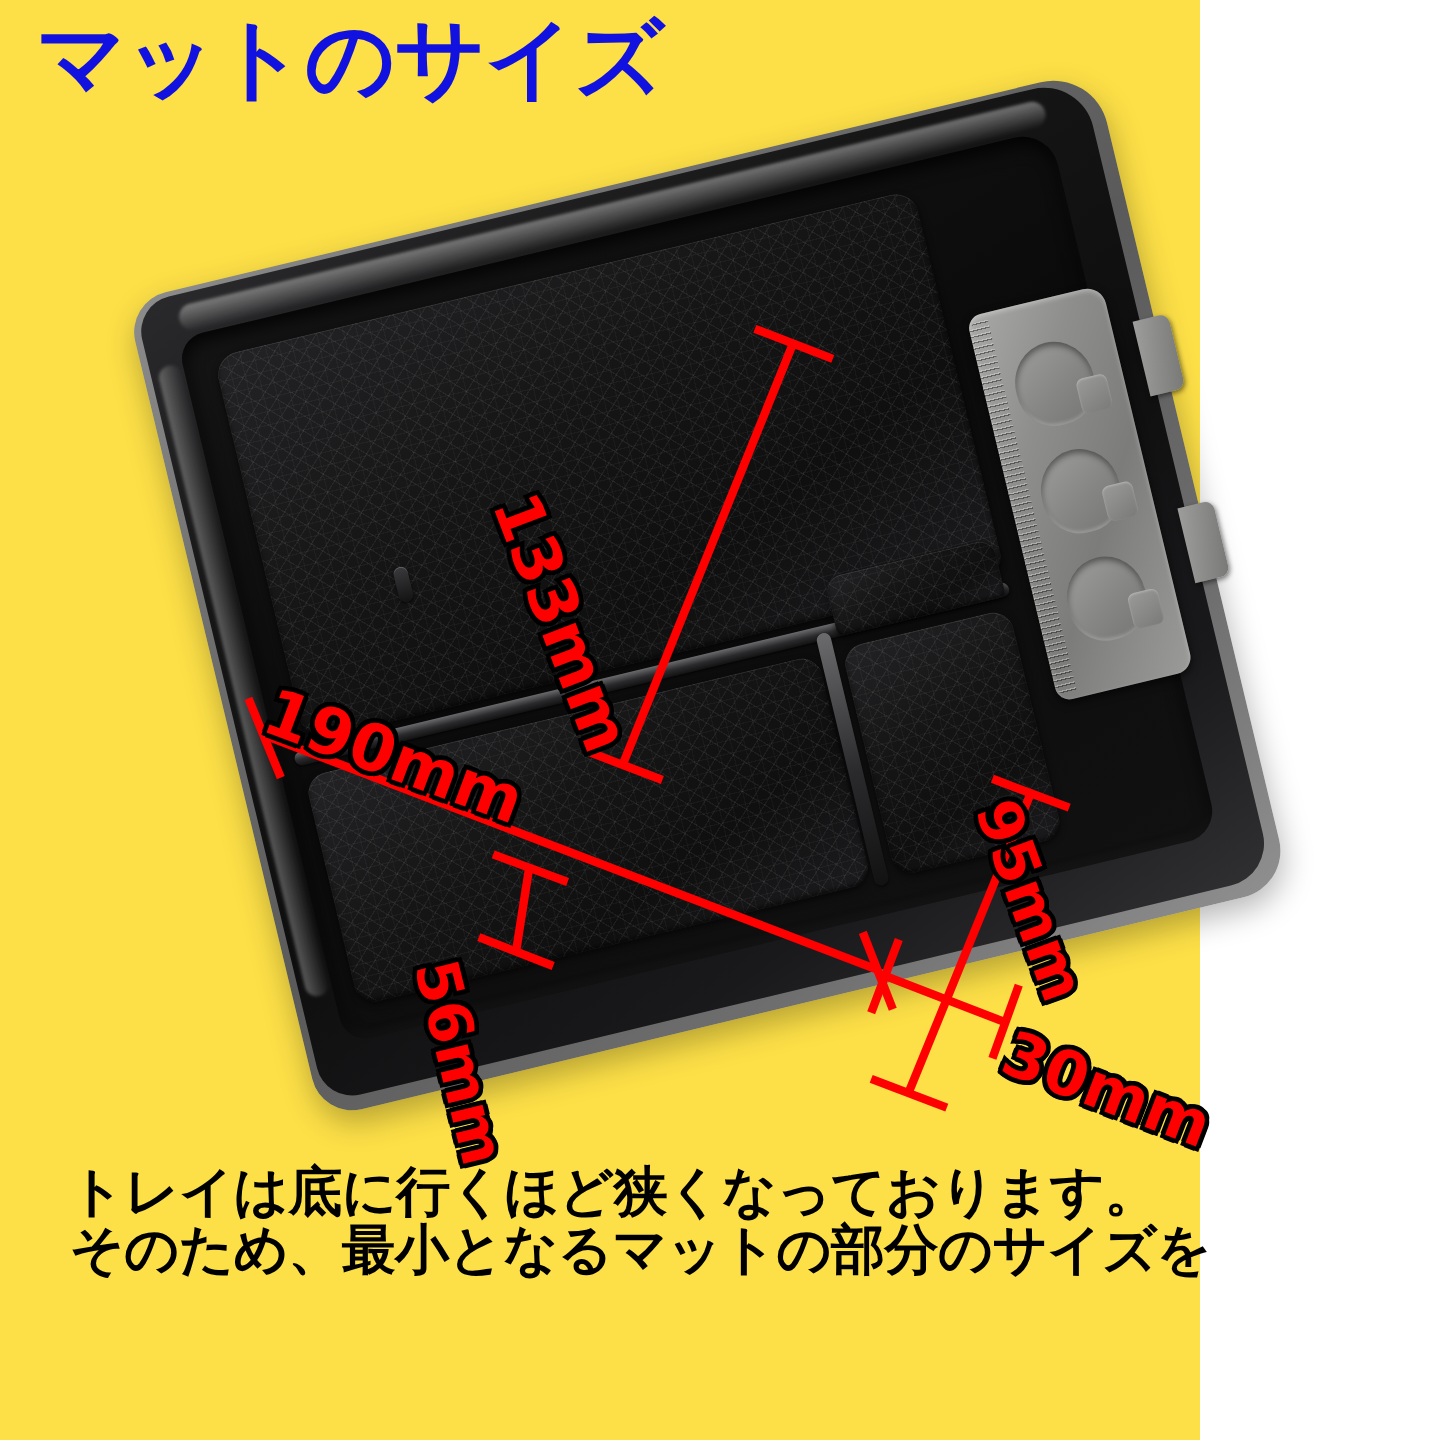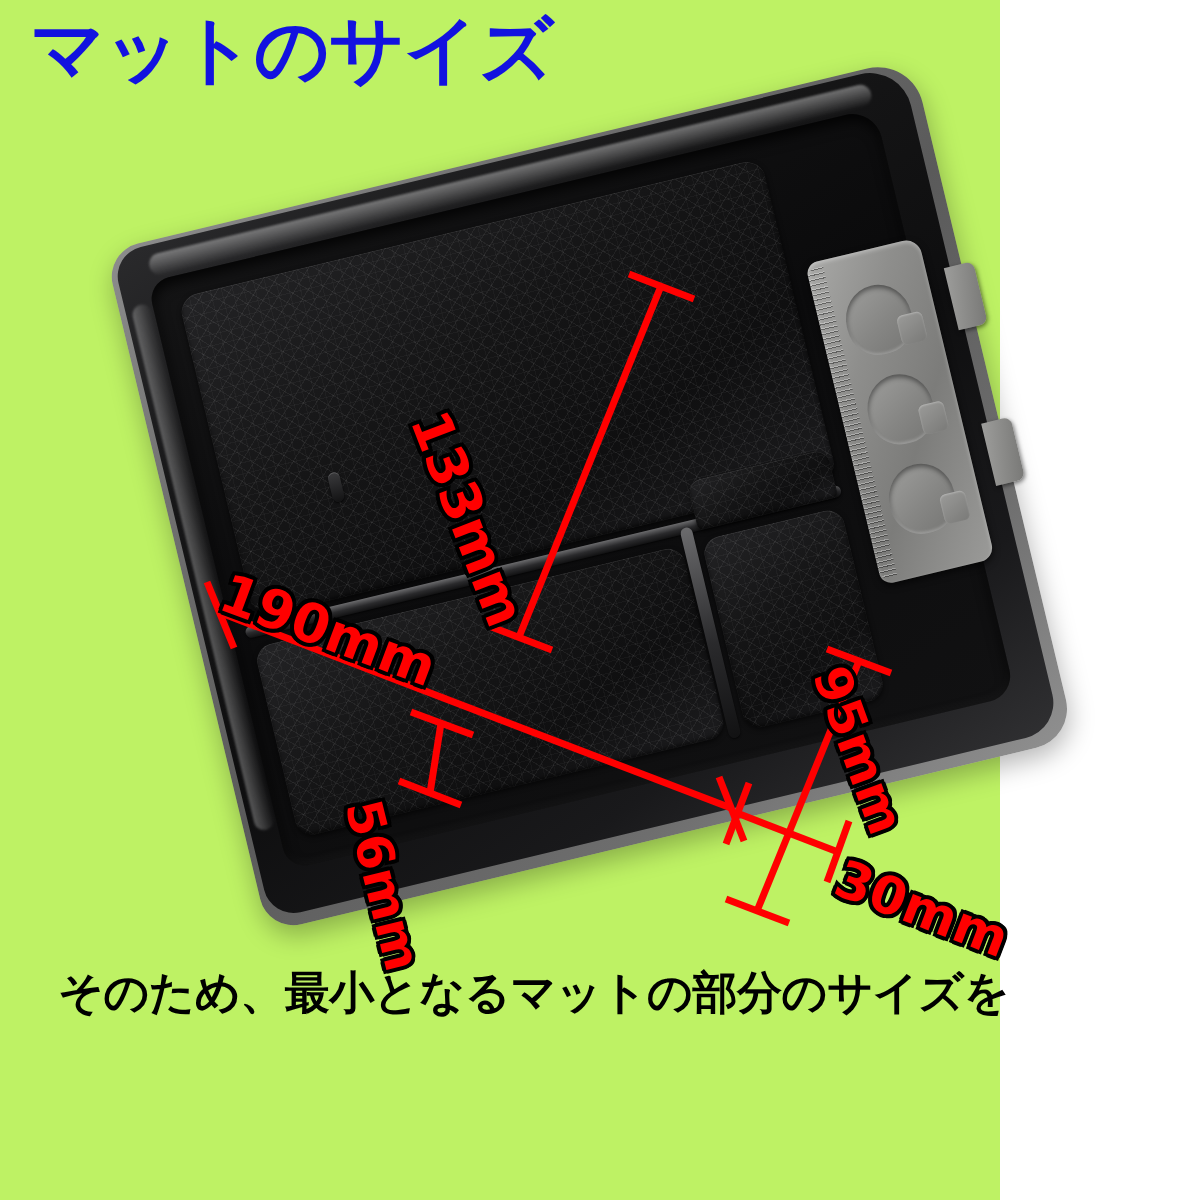--- a/index.html
+++ b/index.html
@@ -12,21 +12,21 @@
     height: 1200px;
     overflow: hidden;
     font-family: "Liberation Sans", sans-serif;
     position: relative;
   }
 
   #page {
     position: relative;
     width: 1000px;
     height: 1200px;
-    background: #bef264;
+    background: #fde047;
   }
 
   
   #title {
     position: absolute;
     left: 30px;
     top: 12px;
     font-size: 74px;
     line-height: 1.0;
     font-weight: 700;
@@ -353,16 +353,17 @@
 
   <div class="dim-label" style="left:232px; top:566px; transform: rotate(20.5deg); transform-origin: 0 0;">190mm</div>
 
   <div class="dim-label" style="left:386px; top:795px; transform: rotate(76deg); transform-origin: 0 0; font-size:50px;">56mm</div>
 
   <div class="dim-label" style="left:852px; top:660px; transform: rotate(70deg); transform-origin: 0 0; font-size:50px;">95mm</div>
 
   <div class="dim-label" style="left:847px; top:852px; transform: rotate(21deg); transform-origin: 0 0; font-size:52px;">30mm</div>
 
   <div id="caption">
+    <div>トレイは底に行くほど狭くなっております。</div>
     <div>そのため、最小となるマットの部分のサイズを</div>
   </div>
 
 </div>
 
 </body></html>

